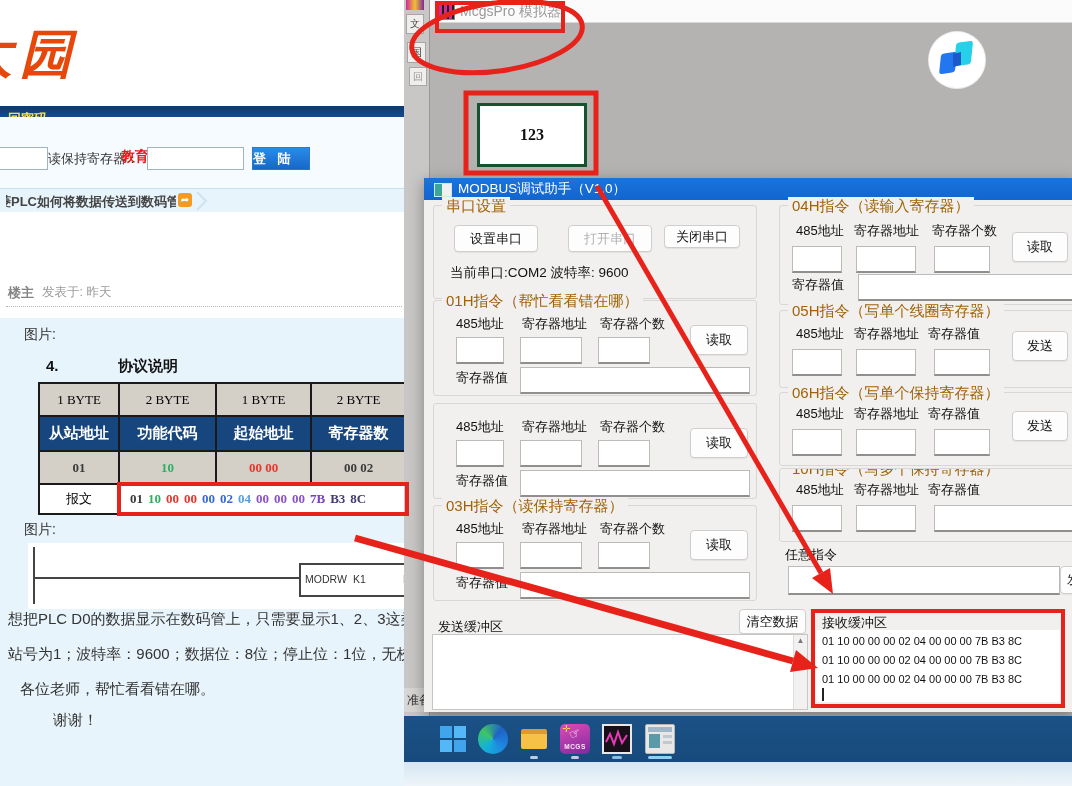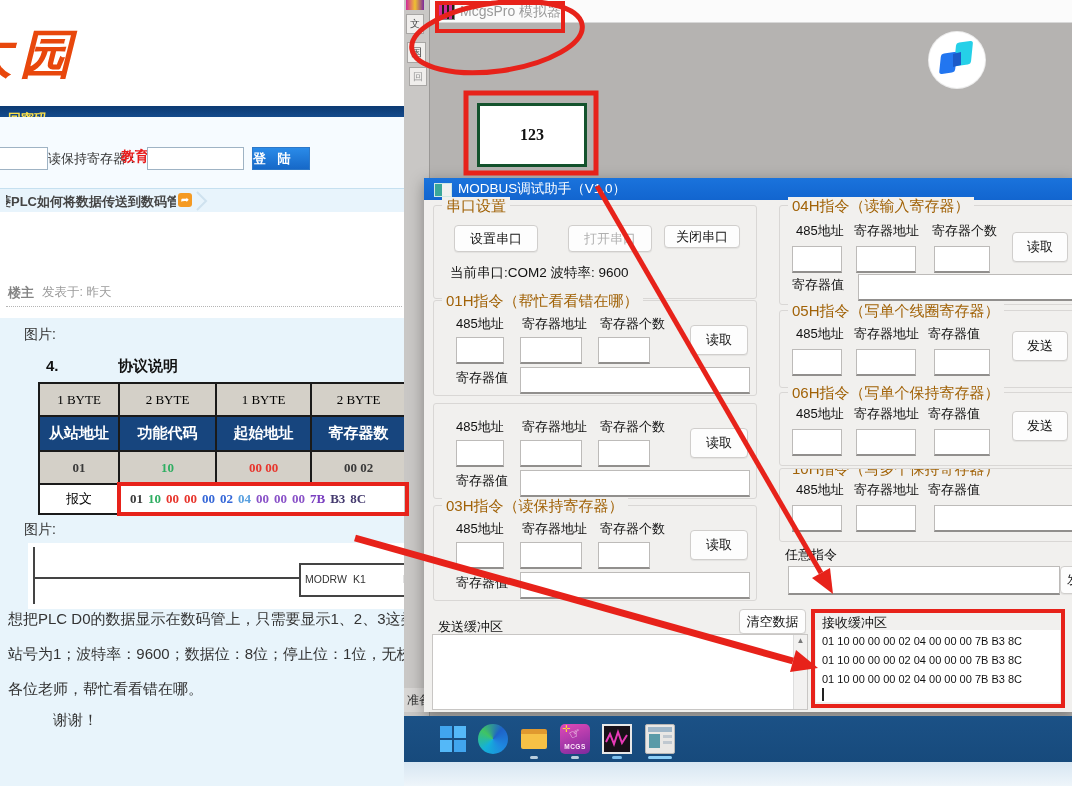--- a/index.html
+++ b/index.html
@@ -123,21 +123,21 @@
         <div class="abs" style="left:5px;top:4px;width:2px;height:57px;background:#444;"></div>
         <div class="abs" style="left:5px;top:34px;width:268px;height:2px;background:#444;"></div>
         <div class="abs" style="left:271px;top:20px;width:112px;height:30px;border:2px solid #444;background:#fff;">
           <span class="abs" style="left:4px;top:8px;font-size:10.5px;color:#333;">MODRW</span>
           <span class="abs" style="left:52px;top:8px;font-size:10.5px;color:#333;">K1</span>
           <span class="abs" style="left:102px;top:8px;font-size:10.5px;color:#333;">K</span>
         </div>
       </div>
       <div class="abs nowrap" style="left:8px;top:292px;width:400px;font-size:15px;color:#333;">想把PLC D0的数据显示在数码管上，只需要显示1、2、3这类的</div>
       <div class="abs nowrap" style="left:8px;top:327px;width:400px;font-size:15px;color:#333;">站号为1；波特率：9600；数据位：8位；停止位：1位，无校验</div>
-      <div class="abs nowrap" style="left:8px;top:362px;width:400px;font-size:15px;color:#333;">各位老师，帮忙看看错在哪。</div>
+      <div class="abs nowrap" style="left:20px;top:362px;width:400px;font-size:15px;color:#333;">各位老师，帮忙看看错在哪。</div>
       <div class="abs nowrap" style="left:8px;top:393px;width:400px;font-size:15px;color:#333;margin-left:45px;">谢谢！</div>
     </div>
   </div>
 
   <div id="desktop"></div>
 
   <div class="abs mcgs-titlebar" style="left:430px;top:0;width:642px;height:22px;">
     <div class="abs" style="left:8px;top:3px;width:15px;height:15px;border:1px solid #888;background:repeating-linear-gradient(90deg,#d02a9a 0 3px,#221 3px 5px);"></div>
     <span class="abs" style="left:30px;top:3px;font-size:14px;color:#9a9a9a;">McgsPro 模拟器</span>
   </div>

